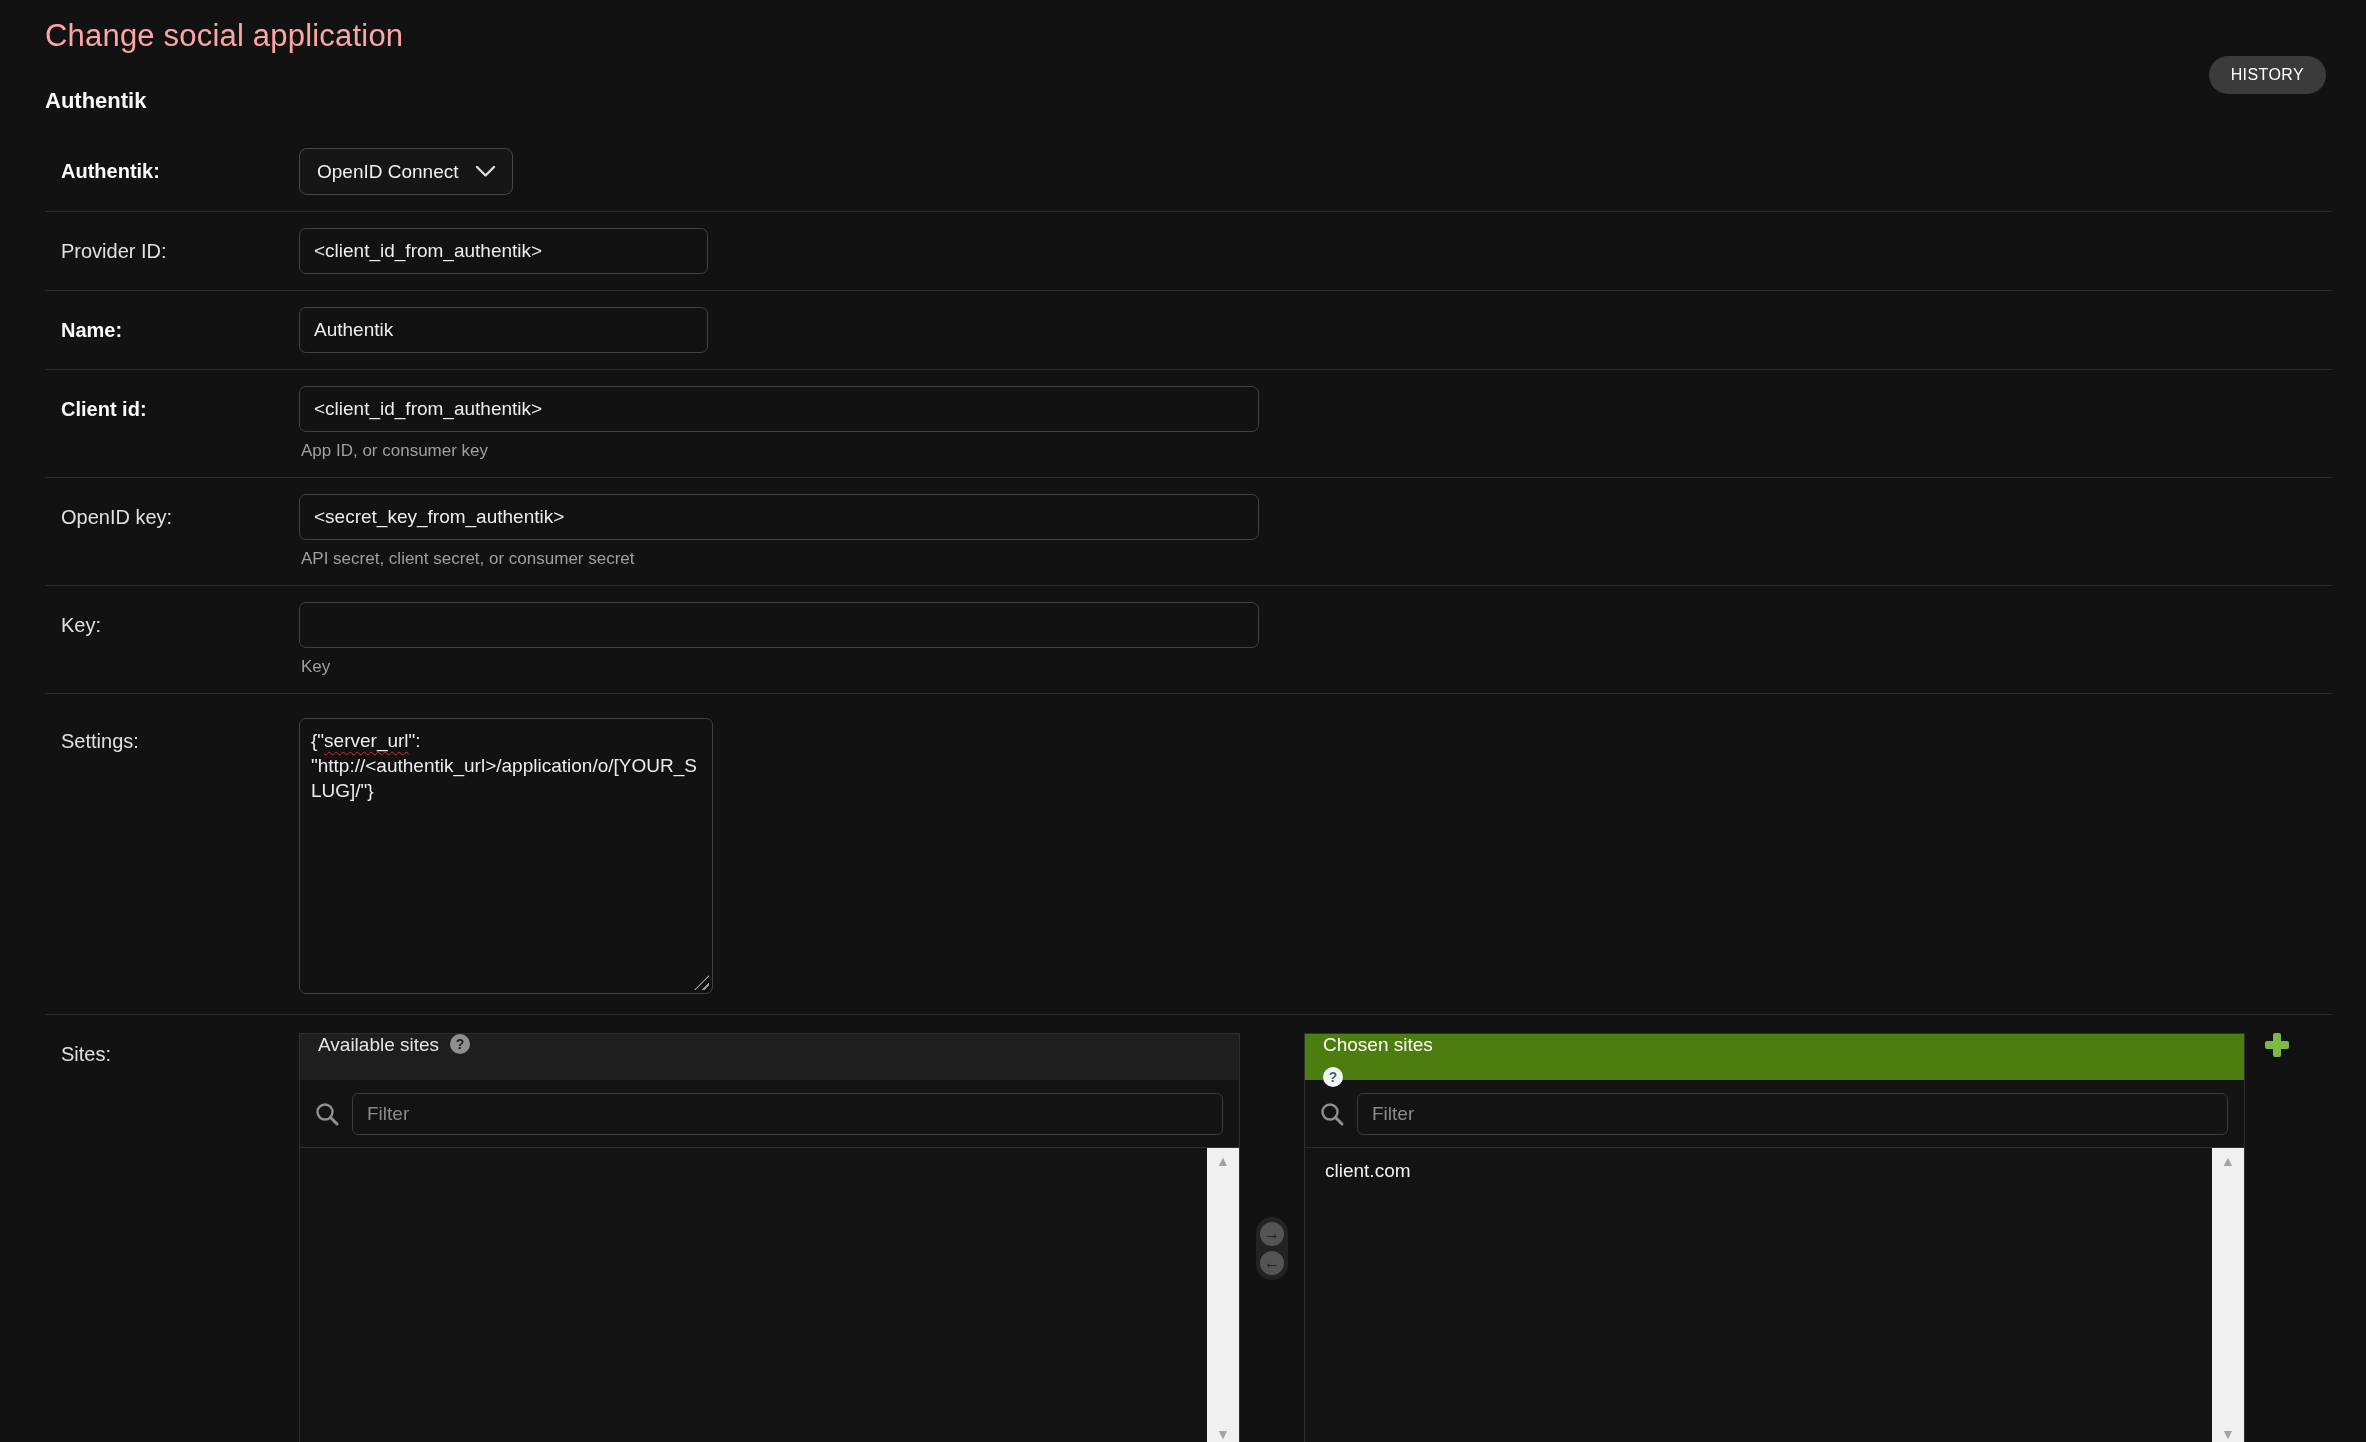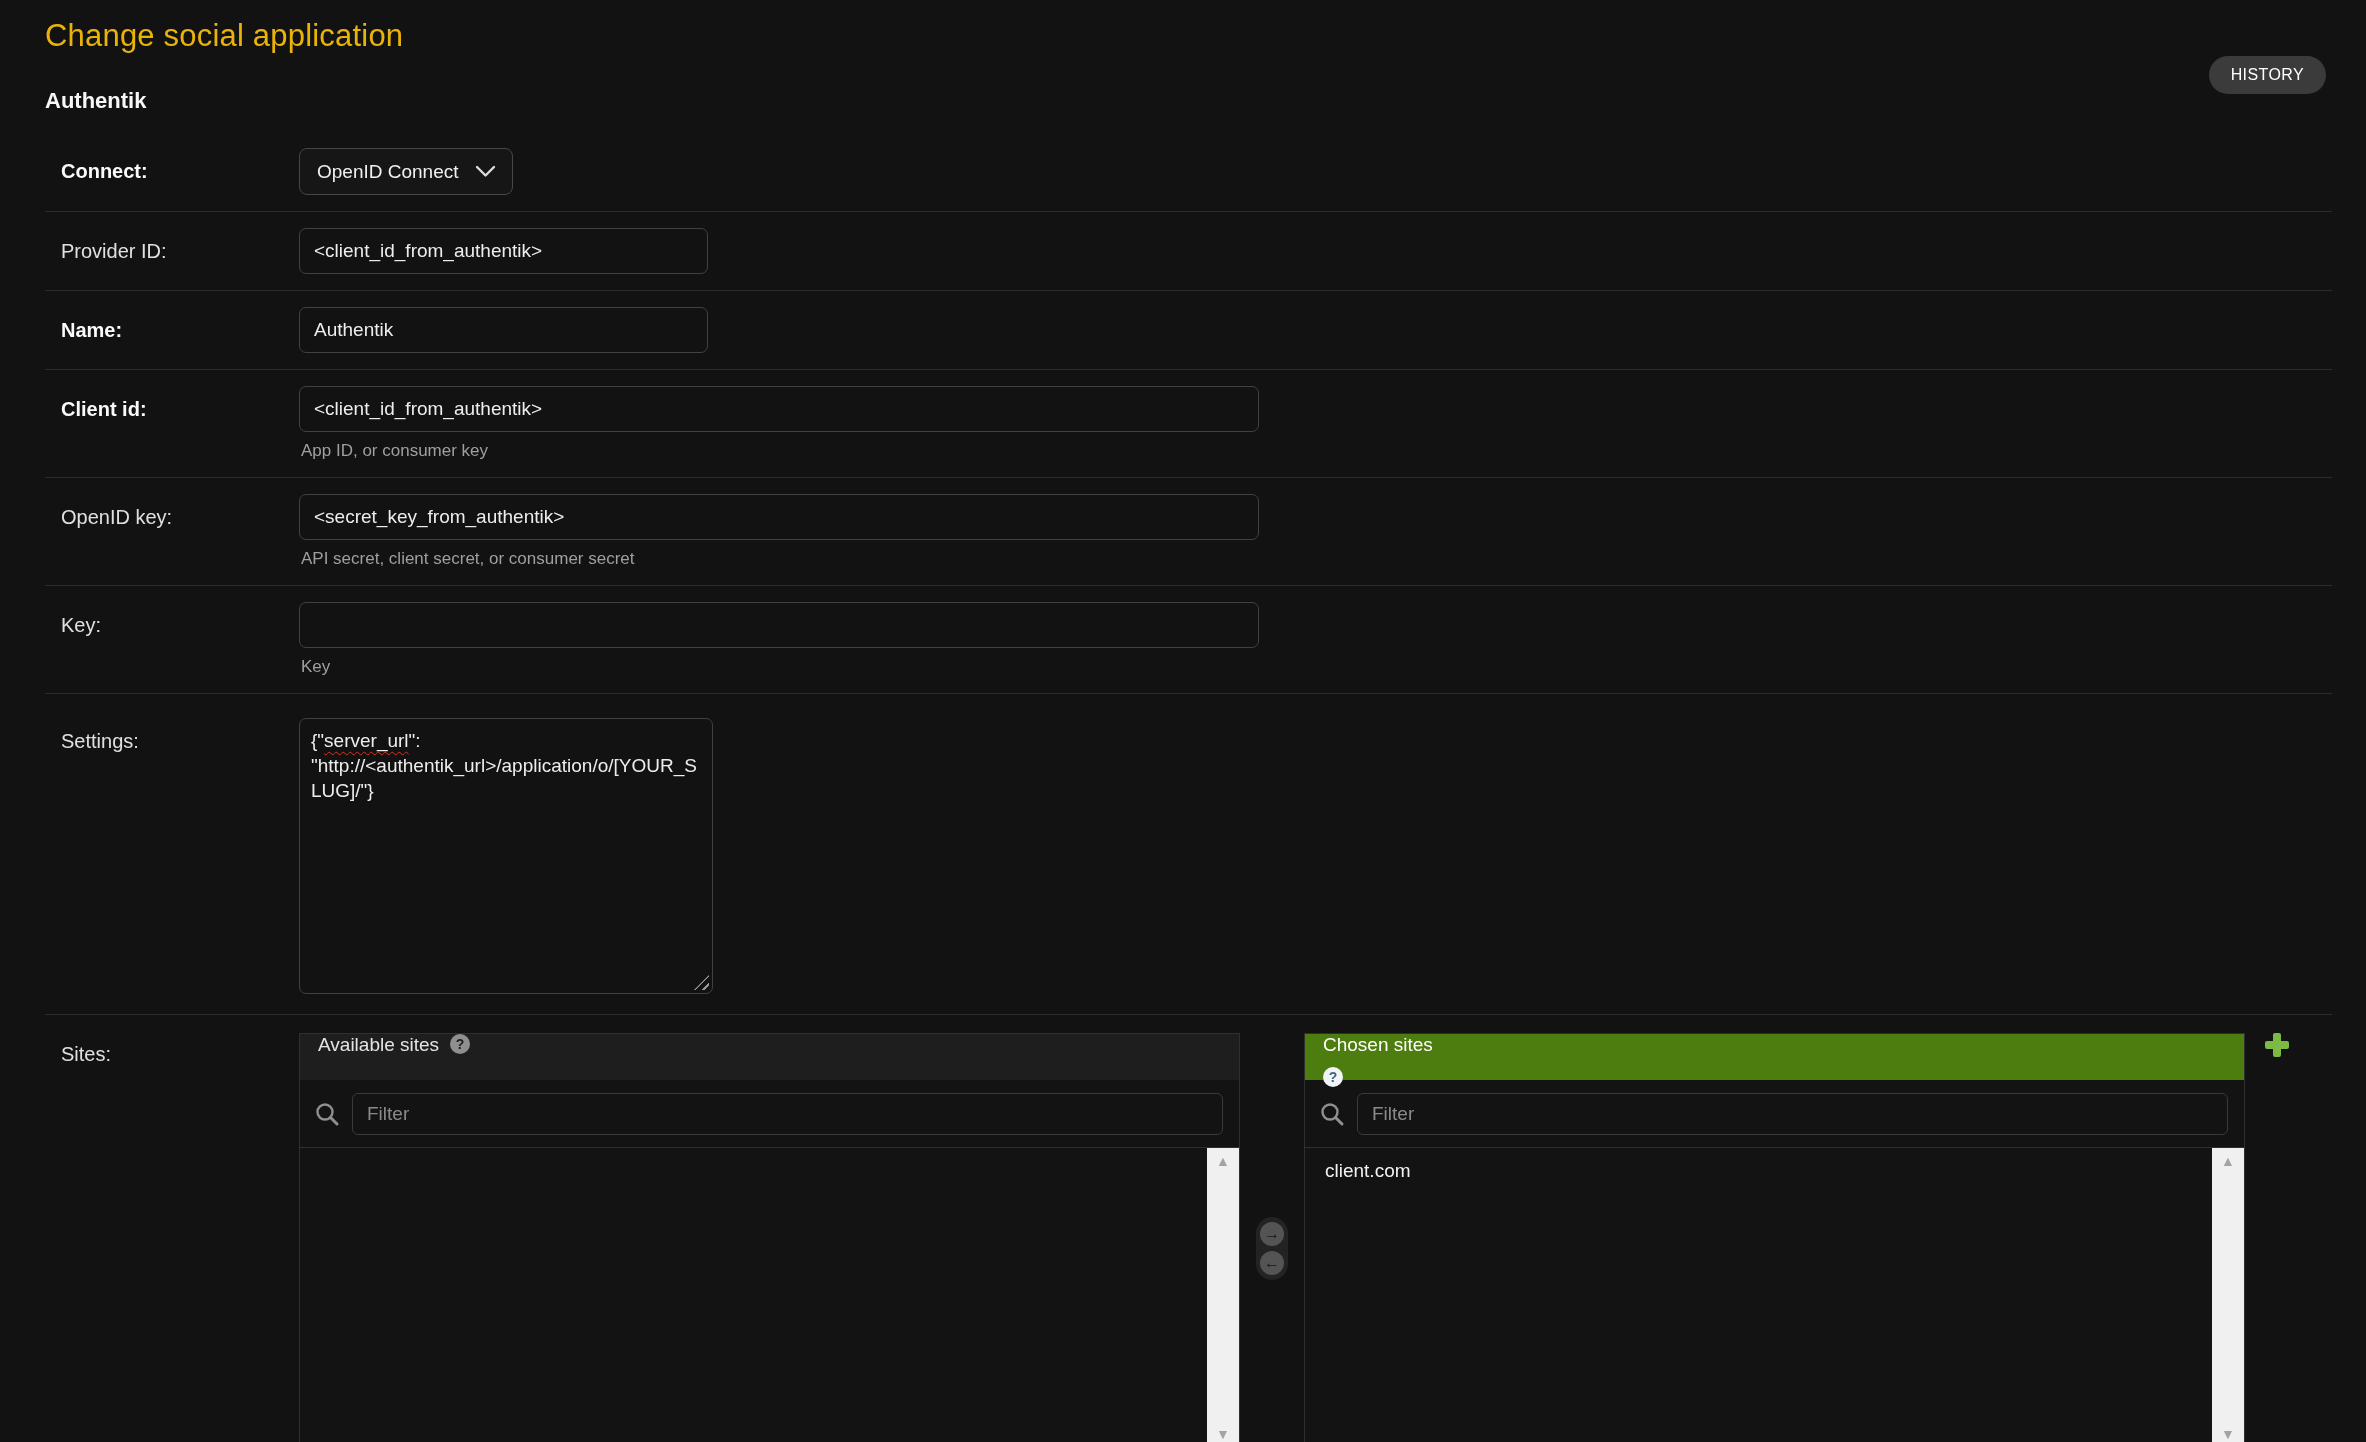--- a/index.html
+++ b/index.html
@@ -8,21 +8,21 @@
     position:relative;
     width:2366px; height:1442px;
     background:#121212;
     color:#e8e8e8;
     font-family:"Liberation Sans","DejaVu Sans",sans-serif;
     overflow:hidden;
   }
   .content { padding:16px 34px 0 45px; }
 
   h1.page-title {
-    font-size:31px; font-weight:300; color:#eab308;
+    font-size:31px; font-weight:300; color:#fca5a5;
     letter-spacing:.2px; padding-top:2px;
   }
   .history-btn {
     position:absolute; top:56px; right:40px;
     height:38px; padding:0 22px;
     background:#3b3b3b; color:#ffffff;
     border:none; border-radius:19px;
     font-family:inherit; font-size:16px; letter-spacing:.4px;
     cursor:pointer;
     text-align:right;
@@ -157,21 +157,21 @@
 
     <h1 class="page-title">Change social application</h1>
 
     <button class="history-btn">HISTORY</button>
 
     <h2 class="section-heading">Authentik</h2>
 
     <div class="change-form">
 
       <div class="form-row row-provider">
-        <div class="field-label required">Connect:</div>
+        <div class="field-label required">Authentik:</div>
         <div class="control">
           <div class="select-box">
             <span class="select-value">OpenID Connect</span>
             <svg width="21" height="13" viewBox="0 0 21 13">
               <polyline points="2,2 10.5,10.5 19,2" fill="none" stroke="#dcdcdc" stroke-width="2.4" stroke-linecap="round" stroke-linejoin="round"></polyline>
             </svg>
           </div>
         </div>
       </div>
 

